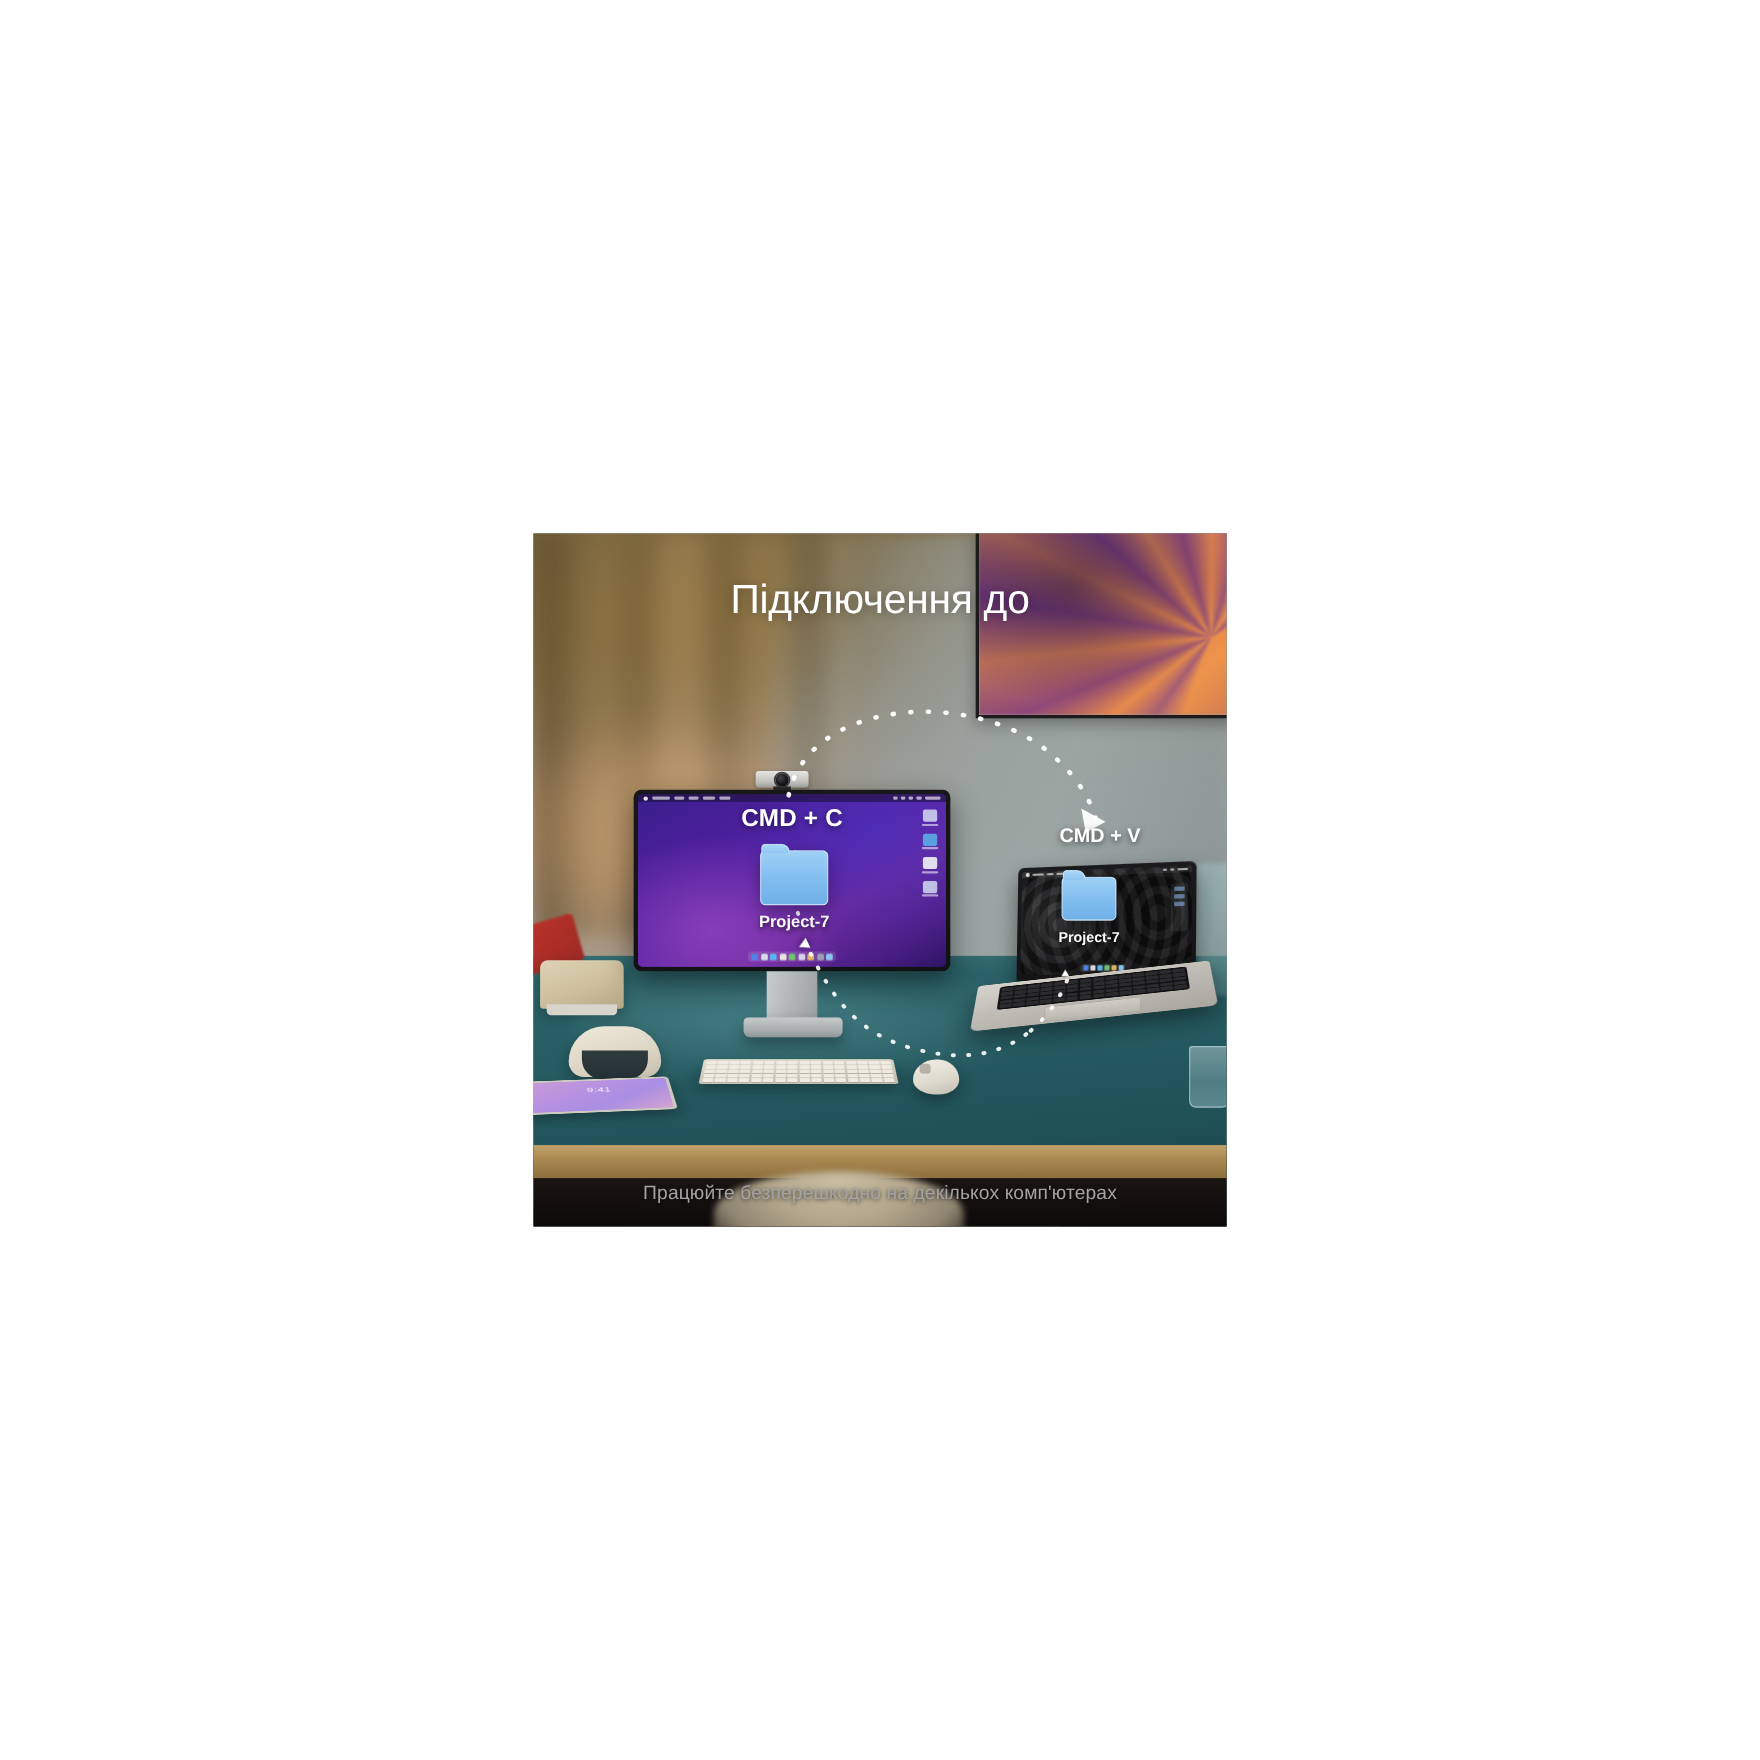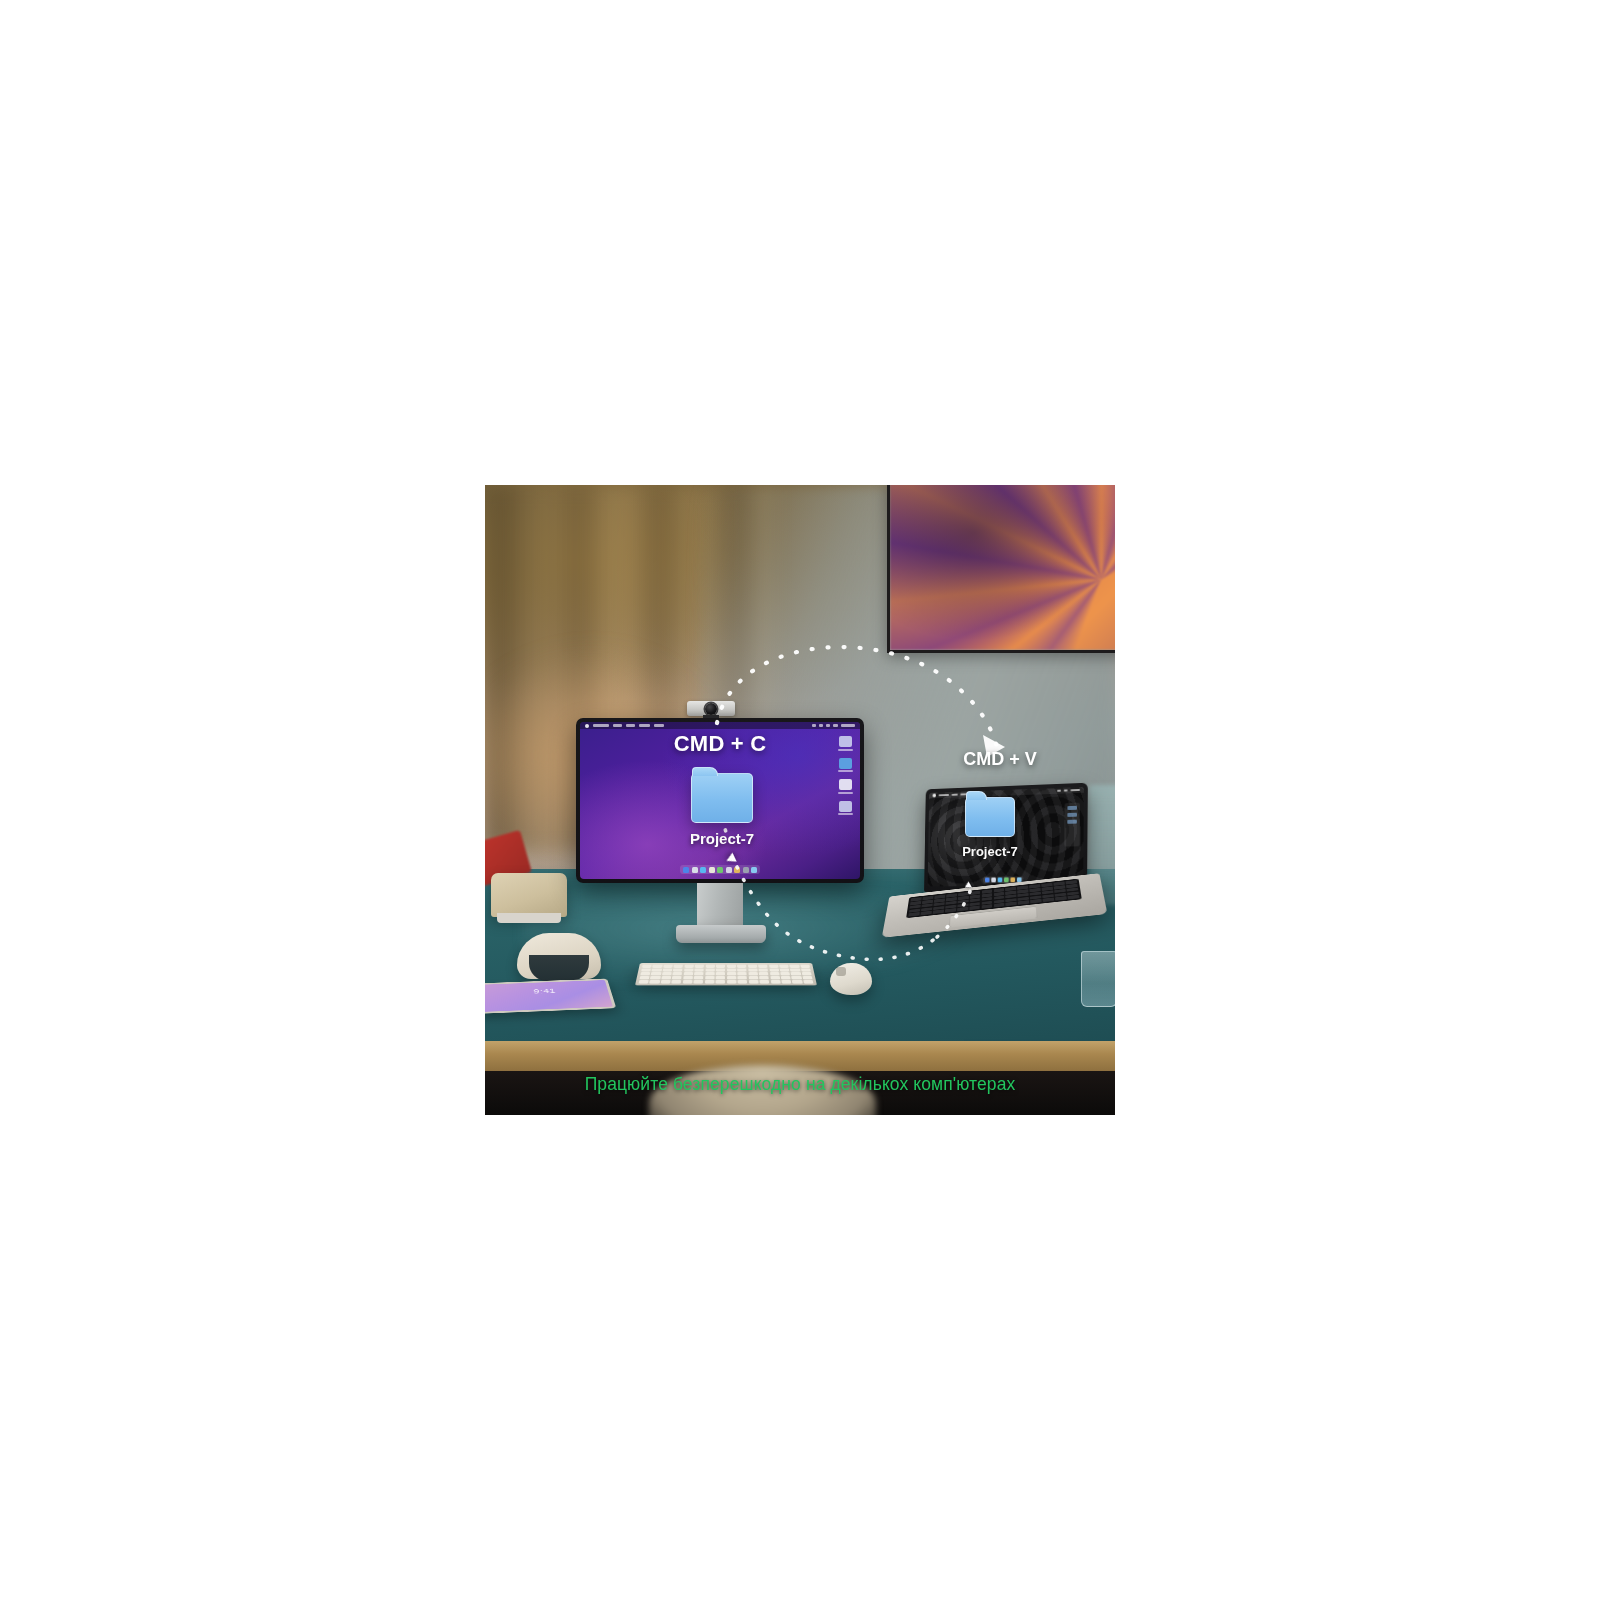--- a/index.html
+++ b/index.html
@@ -476,21 +476,21 @@
     text-shadow: 0 2px 10px rgba(0,0,0,0.32);
   }
   .headline .l2 { display: block; }
 
   
   .caption {
     position: absolute;
     left: 0; right: 0; bottom: 0;
     height: 62px;
     display: flex; align-items: center; justify-content: center;
-    color: #22c55e;
+    color: #a3a3a3;
     font-size: 17.5px;
     font-weight: 400;
     letter-spacing: 0.1px;
     text-shadow: 0 1px 4px rgba(0,0,0,0.7);
   }
 </style>
 </head>
 <body>
 
 <div id="stage">
@@ -795,18 +795,19 @@
 
     <div class="folder-wrap-lap">
       <div class="folder lap"></div>
       <div class="folder-label lap">Project-7</div>
     </div>
 
     <div class="cursor mon"></div>
     <div class="cursor lap"></div>
 
     <div class="headline">
+      <span>Підключення до</span>
     </div>
 
     <div class="caption">Працюйте безперешкодно на декількох комп'ютерах</div>
 
   </div>
 </div>
 
 </body></html>

